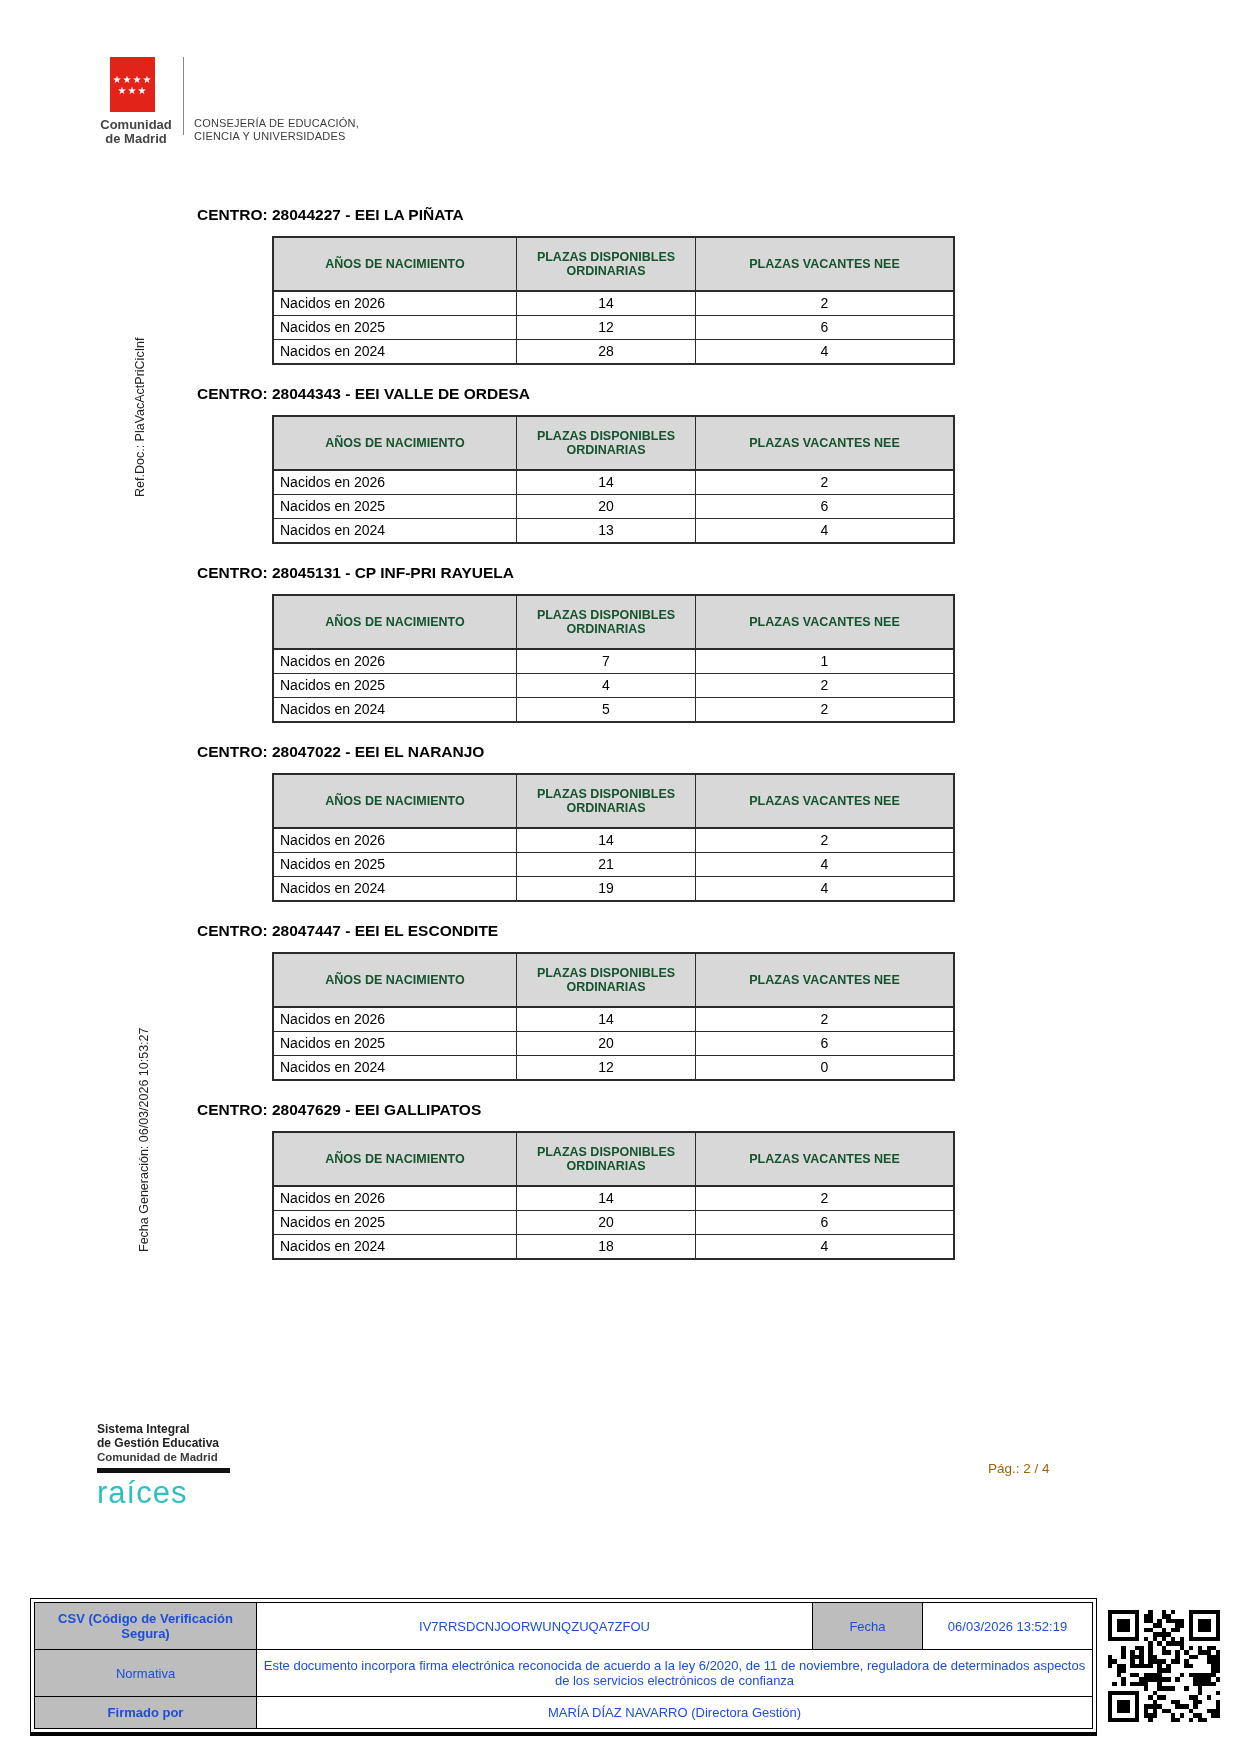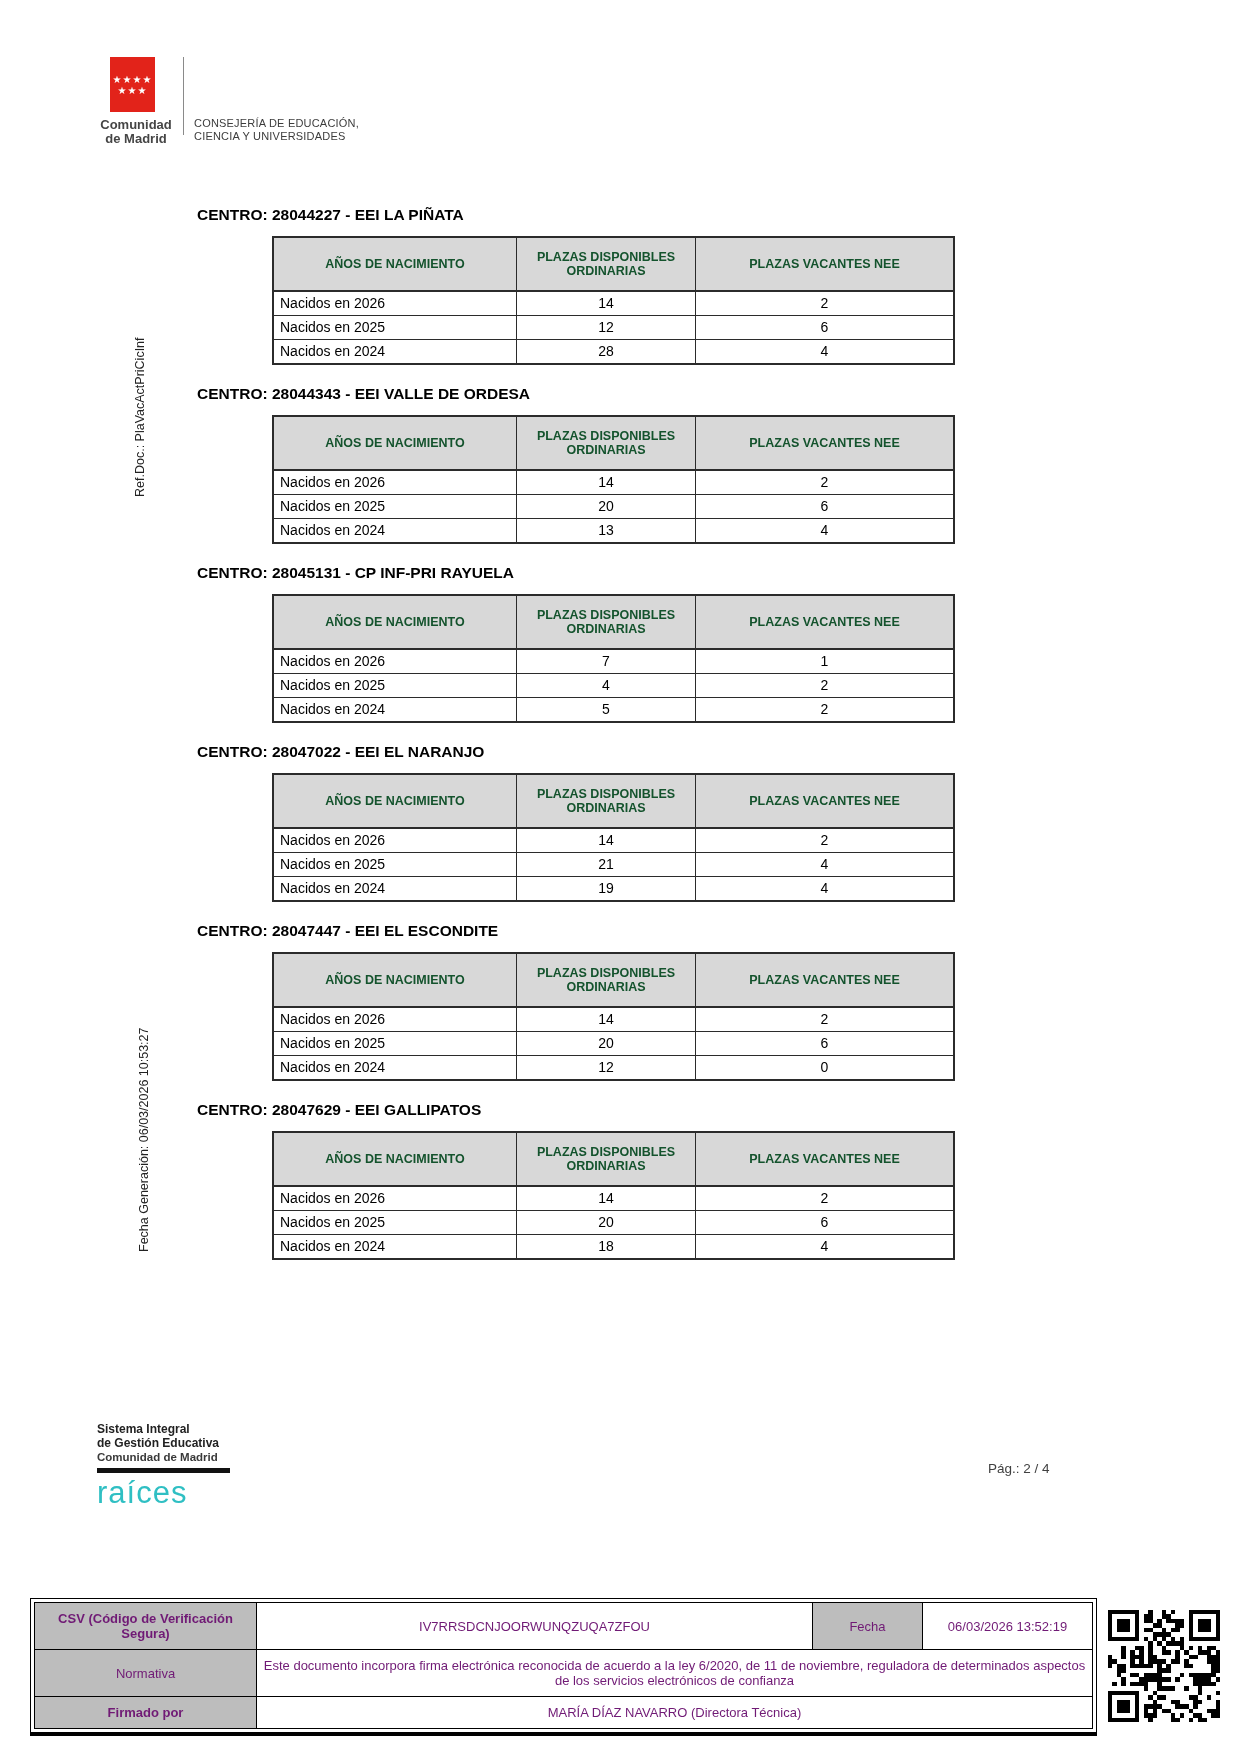--- a/index.html
+++ b/index.html
@@ -72,34 +72,34 @@
   
   .raices-block{position:absolute;left:97px;top:1422px;width:220px;}
   .raices-l1,.raices-l2{font-size:12px;line-height:14px;font-weight:bold;color:#222;}
   .raices-l3{font-size:11.5px;line-height:14px;font-weight:bold;color:#3a3a3a;}
   .raices-bar{width:133px;height:5px;background:#111;margin-top:4px;}
   .raices-word{
     font-size:31px;line-height:44px;font-weight:500;
     color:var(--raices-teal,#2fbfc3);
     letter-spacing:1px;margin-top:-2px;
   }
-  .page-num{position:absolute;left:988px;top:1461px;font-size:13.5px;color:#404040;}
+  .page-num{position:absolute;left:988px;top:1461px;font-size:13.5px;color:#a16207;}
 
   
   .verif-outer{
     position:absolute;left:30px;top:1598px;width:1067px;
     border:1px solid #000;border-bottom:4px solid #000;
     padding:3px;box-sizing:border-box;background:#fff;
   }
   .verif-table{
     width:100%;border-collapse:collapse;table-layout:fixed;
   }
   .verif-table td{
     border:1px solid #000;
-    font-size:13px;line-height:15px;color:#701a75;
+    font-size:13px;line-height:15px;color:#1d4ed8;
     text-align:center;vertical-align:middle;
     padding:8px 6px;overflow:hidden;
   }
   .verif-table .lbl{background:var(--label-gray,#bdbdbd);}
   .verif-table .b{font-weight:bold;}
   .r1{height:38px;} .r2{height:44px;} .r3{height:26px;} .r4{height:40px;}
   .url-wrap{max-width:430px;margin:0 auto;}
 
   .qr{position:absolute;left:1108px;top:1610px;width:112px;height:112px;}
 </style>
@@ -335,21 +335,21 @@
         <td>IV7RRSDCNJOORWUNQZUQA7ZFOU</td>
         <td class="lbl">Fecha</td>
         <td>06/03/2026 13:52:19</td>
       </tr>
       <tr class="r2">
         <td class="lbl">Normativa</td>
         <td colspan="3">Este documento incorpora firma electrónica reconocida de acuerdo a la ley 6/2020, de 11 de noviembre, reguladora de determinados aspectos de los servicios electrónicos de confianza</td>
       </tr>
       <tr class="r3">
         <td class="lbl b">Firmado por</td>
-        <td colspan="3">MARÍA DÍAZ NAVARRO (Directora Técnica)</td>
+        <td colspan="3">MARÍA DÍAZ NAVARRO (Directora Gestión)</td>
       </tr>
     </tbody>
       </table>
   </div>
 
   <svg class="qr" id="qr-svg" viewBox="0 0 25 25" shape-rendering="crispEdges">
       <rect x="0" y="0" width="25" height="25" fill="#fff"></rect>
       <rect x="0" y="0" width="1" height="1" fill="#000"></rect>
       <rect x="1" y="0" width="1" height="1" fill="#000"></rect>
       <rect x="2" y="0" width="1" height="1" fill="#000"></rect>

